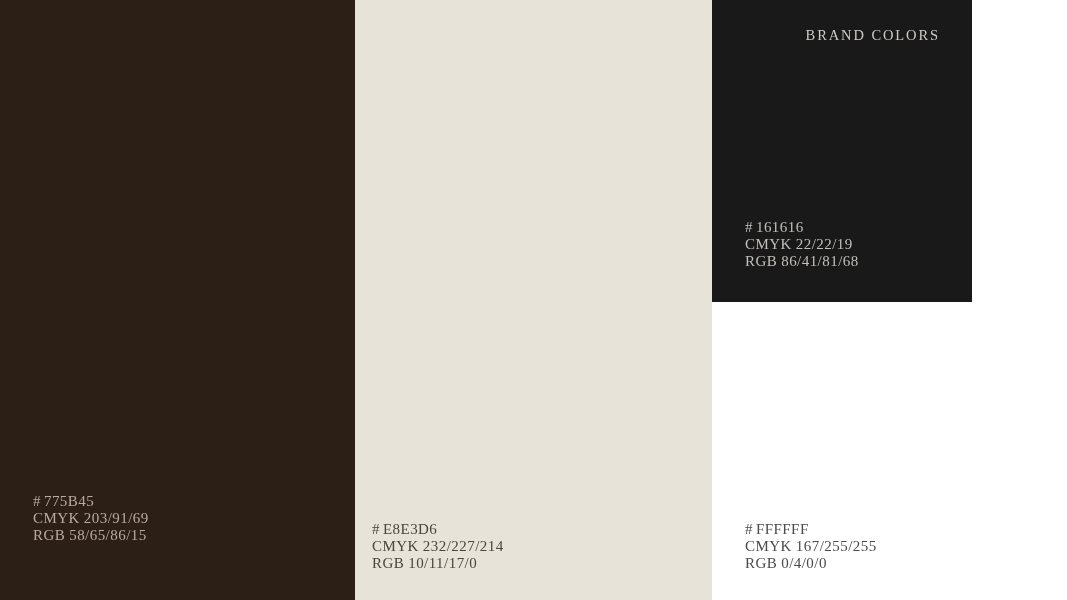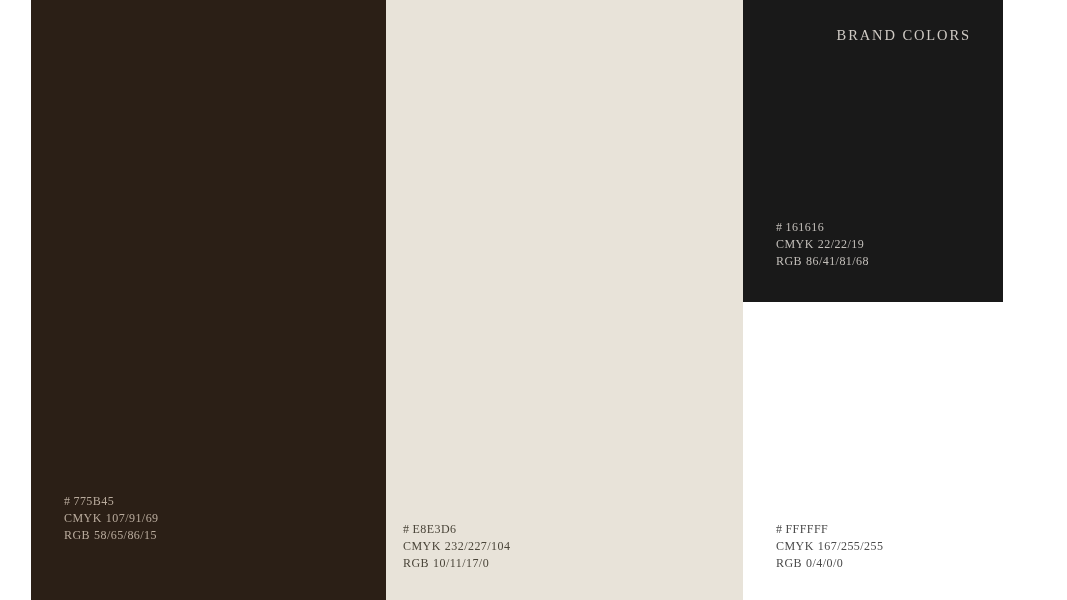--- a/index.html
+++ b/index.html
@@ -10,21 +10,20 @@
   }
   body {
     font-family: "Liberation Serif", "DejaVu Serif", serif;
   }
   .stage {
     position: relative;
     width: 972px;
     height: 600px;
     overflow: hidden;
     background: #ffffff;
-    margin-left: 31px;
   }
 
   
   .panel {
     position: absolute;
     box-sizing: border-box;
   }
   .panel-brown {
     left: 0;
     top: 0;
@@ -58,21 +57,21 @@
     font-size: 14.5px;
     letter-spacing: 1.9px;
     line-height: 1;
     white-space: nowrap;
     font-family: "Liberation Serif", "DejaVu Serif", serif;
   }
 
   
   .spec {
     position: absolute;
-    font-size: 12px;
+    font-size: 15px;
     line-height: 17.2px;
     letter-spacing: 0.45px;
     white-space: nowrap;
     font-family: "Liberation Serif", "DejaVu Serif", serif;
     font-variant-numeric: oldstyle-nums;
   }
   .spec div {
     white-space: nowrap;
   }
   .spec .hex-line .hash {
@@ -109,27 +108,27 @@
   <div class="panel panel-beige" style="background: rgb(232, 227, 217);"></div>
 
   <div class="panel panel-dark" style="background: rgb(25, 25, 25);"></div>
 
   <div class="panel panel-white" style="background: rgb(255, 255, 255);"></div>
 
   <div class="brand-title" style="color: rgb(207, 202, 196);">BRAND COLORS</div>
 
   <div class="spec spec-brown" style="color: rgb(185, 171, 157);">
     <div class="hex-line"><span class="hash">#</span><span>775B45</span></div>
-    <div class="cmyk-line"><span class="lbl">CMYK</span><span>107/91/69</span></div>
+    <div class="cmyk-line"><span class="lbl">CMYK</span><span>203/91/69</span></div>
     <div class="rgb-line"><span class="lbl">RGB</span><span>58/65/86/15</span></div>
   </div>
 
   <div class="spec spec-beige" style="color: rgb(74, 69, 57);">
     <div class="hex-line"><span class="hash">#</span><span>E8E3D6</span></div>
-    <div class="cmyk-line"><span class="lbl">CMYK</span><span>232/227/104</span></div>
+    <div class="cmyk-line"><span class="lbl">CMYK</span><span>232/227/214</span></div>
     <div class="rgb-line"><span class="lbl">RGB</span><span>10/11/17/0</span></div>
   </div>
 
   <div class="spec spec-dark" style="color: rgb(195, 191, 186);">
     <div class="hex-line"><span class="hash">#</span><span>161616</span></div>
     <div class="cmyk-line"><span class="lbl">CMYK</span><span>22/22/19</span></div>
     <div class="rgb-line"><span class="lbl">RGB</span><span>86/41/81/68</span></div>
   </div>
 
   <div class="spec spec-white" style="color: rgb(74, 74, 74);">

